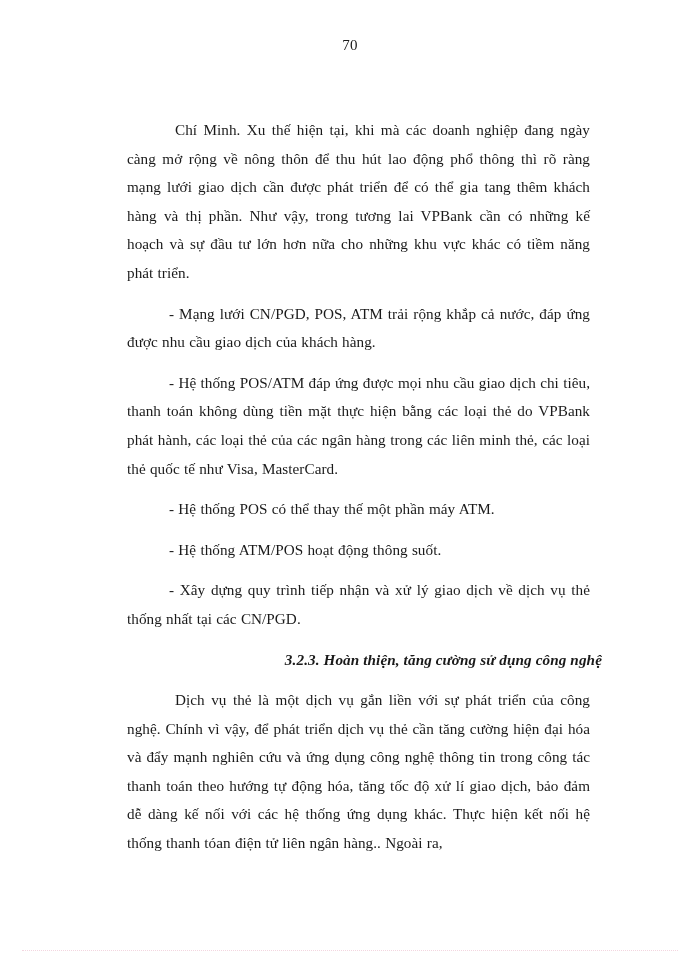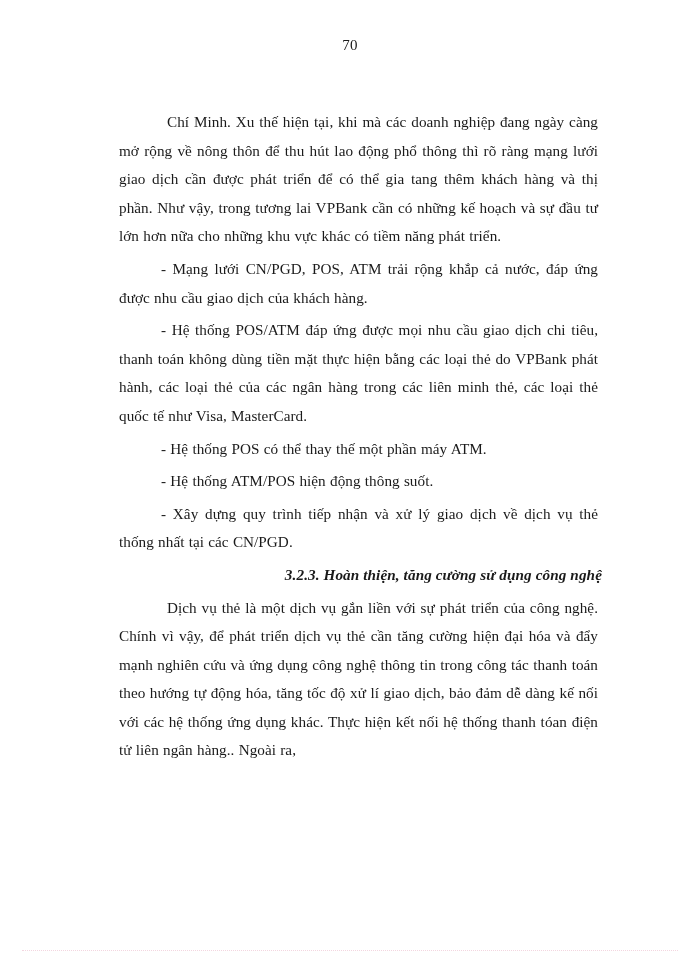--- a/index.html
+++ b/index.html
@@ -29,21 +29,21 @@
     line-height: 1;
     letter-spacing: 0.3px;
   }
   .content {
     position: absolute;
     top: 104px;
     left: 115px;
     width: 487px;
   }
   .para {
-    margin: 4px;
+    margin: 12px;
     font-size: 15.2px;
     line-height: 28.6px;
     text-align: justify;
     text-justify: inter-word;
     letter-spacing: 0.05px;
     word-spacing: 0.4px;
   }
   .indent {
     text-indent: 48px;
   }
@@ -79,21 +79,21 @@
 
     <p class="para indent">Chí Minh. Xu thế hiện tại, khi mà các doanh nghiệp đang ngày càng mở rộng về nông thôn để thu hút lao động phổ thông thì rõ ràng mạng lưới giao dịch cần được phát triển để có thể gia tang thêm khách hàng và thị phần. Như vậy, trong tương lai VPBank cần có những kế hoạch và sự đầu tư lớn hơn nữa cho những khu vực khác có tiềm năng phát triển.</p>
 
 
     <p class="para indent-dash">- Mạng lưới CN/PGD, POS, ATM trải rộng khắp cả nước, đáp ứng được nhu cầu giao dịch của khách hàng.</p>
 
     <p class="para indent-dash">- Hệ thống POS/ATM đáp ứng được mọi nhu cầu giao dịch chi tiêu, thanh toán không dùng tiền mặt thực hiện bằng các loại thẻ do VPBank phát hành, các loại thẻ của các ngân hàng trong các liên minh thẻ, các loại thẻ quốc tế như Visa, MasterCard.</p>
 
     <p class="para indent-dash">- Hệ thống POS có thể thay thế một phần máy ATM.</p>
 
-    <p class="para indent-dash">- Hệ thống ATM/POS hiện động thông suốt.</p>
+    <p class="para indent-dash">- Hệ thống ATM/POS hoạt động thông suốt.</p>
 
 
 
 
     <p class="para indent-dash">- Xây dựng quy trình tiếp nhận và xử lý giao dịch về dịch vụ thẻ thống nhất tại các CN/PGD.</p>
 
     <p class="heading">3.2.3. Hoàn thiện, tăng cường sử dụng công nghệ</p>
 
     <p class="para indent">Dịch vụ thẻ là một dịch vụ gắn liền với sự phát triển của công nghệ. Chính vì vậy, để phát triển dịch vụ thẻ cần tăng cường hiện đại hóa và đẩy mạnh nghiên cứu và ứng dụng công nghệ thông tin trong công tác thanh toán theo hướng tự động hóa, tăng tốc độ xử lí giao dịch, bảo đảm dễ dàng kế nối với các hệ thống ứng dụng khác. Thực hiện kết nối hệ thống thanh tóan điện tử liên ngân hàng.. Ngoài ra,</p>
 

